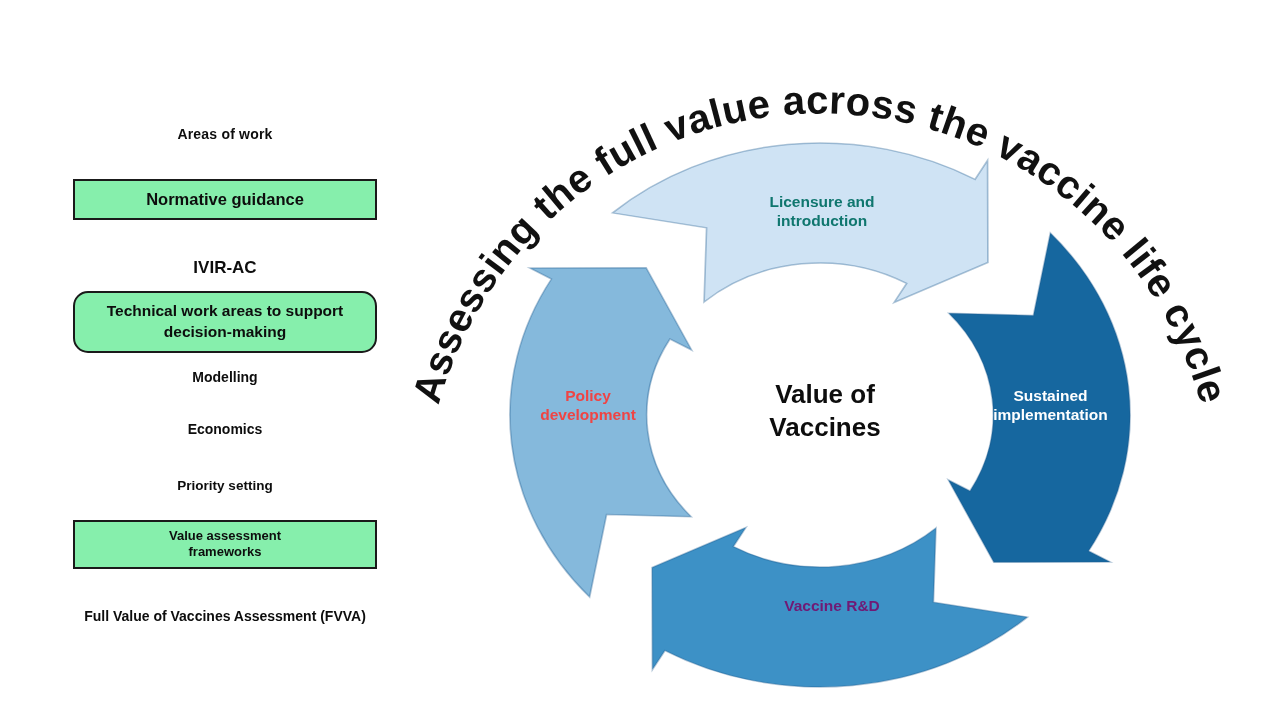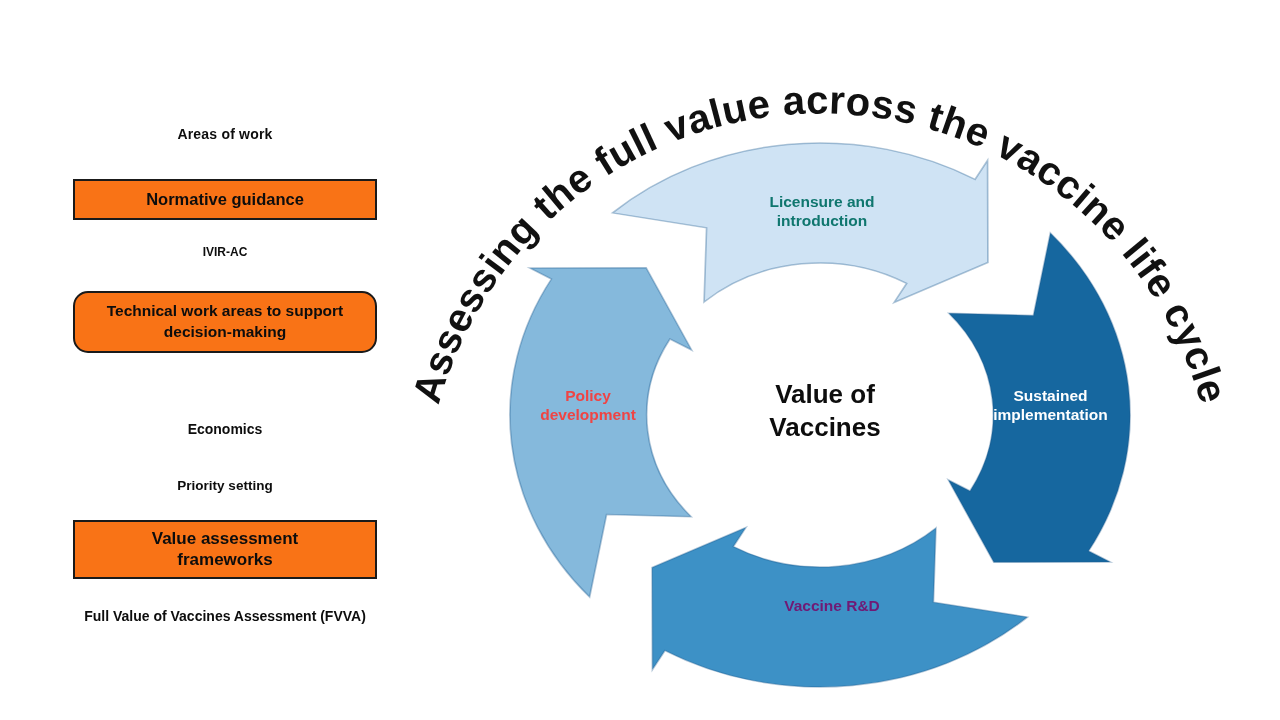--- a/index.html
+++ b/index.html
@@ -4,28 +4,28 @@
 <style>
   html,body{margin:0;padding:0;background:#ffffff;}
   .stage{
     position:relative;width:1280px;height:720px;background:#ffffff;overflow:hidden;
     font-family:"Liberation Sans", sans-serif;color:#0d0d0d;
   }
   
   .side{position:absolute;left:0;top:0;width:400px;height:720px;}
   .s-abs{position:absolute;left:75px;width:300px;text-align:center;font-weight:700;}
   .s-heading{top:126px;font-size:14px;letter-spacing:.2px;}
-  .s-box{border:2px solid #1a1a1a;background:#f97316;box-sizing:border-box;left:73px;width:304px;}
+  .s-box{border:2px solid #1a1a1a;background:#86efac;box-sizing:border-box;left:73px;width:304px;}
   .s-box1{top:179px;padding:9px 4px;font-size:16.5px;}
-  .s-plain1{top:245px;font-size:12px;}
+  .s-plain1{top:258px;font-size:17px;}
   .s-box2{top:291px;padding:8px 10px;font-size:15.5px;line-height:1.35;border-radius:15px;}
   .s-plain2{top:369px;font-size:14px;}
   .s-plain3{top:421px;font-size:14px;}
   .s-plain4{top:478px;font-size:13.5px;}
-  .s-box3{top:520px;padding:6px 60px;font-size:17px;line-height:1.25;}
+  .s-box3{top:520px;padding:6px 60px;font-size:13px;line-height:1.25;}
   .s-plain5{top:607px;font-size:14px;line-height:1.4;}
   
   .diagram-svg{position:absolute;left:390px;top:0;width:890px;height:720px;}
   .arc-title{font-weight:700;font-size:40px;fill:#111111;letter-spacing:.5px;}
   .segment{stroke:rgba(30,90,140,.35);stroke-width:1.5;}
   .cycle-label{
     position:absolute;text-align:center;font-weight:700;font-size:15.5px;line-height:1.25;
   }
   .lbl-top{left:737px;top:192px;width:170px;}
   .lbl-right{left:963px;top:386px;width:175px;}
@@ -43,20 +43,21 @@
 
   <div class="side">
     <div class="s-abs s-heading">Areas of work</div>
 
     <div class="s-abs s-box s-box1">Normative guidance</div>
 
     <div class="s-abs s-plain1">IVIR-AC</div>
 
     <div class="s-abs s-box s-box2">Technical work areas to support decision-making</div>
 
+    <div class="s-abs s-plain2">Modelling</div>
 
     <div class="s-abs s-plain3">Economics</div>
 
     <div class="s-abs s-plain4">Priority setting</div>
 
     <div class="s-abs s-box s-box3">Value assessment frameworks</div>
 
     <div class="s-abs s-plain5">Full Value of Vaccines Assessment (FVVA)</div>
   </div>
 

